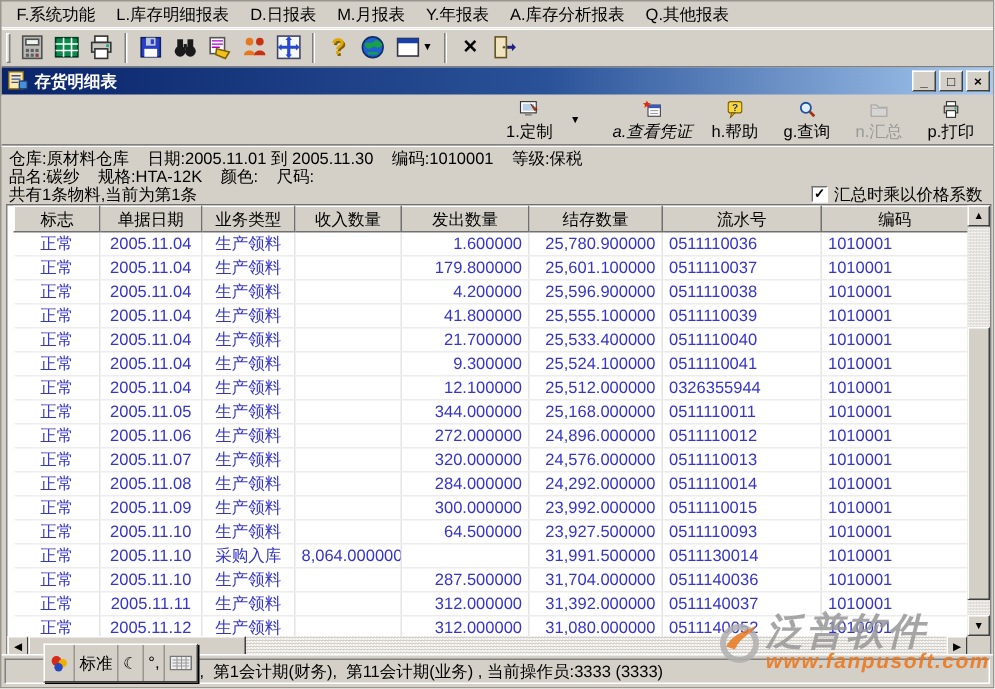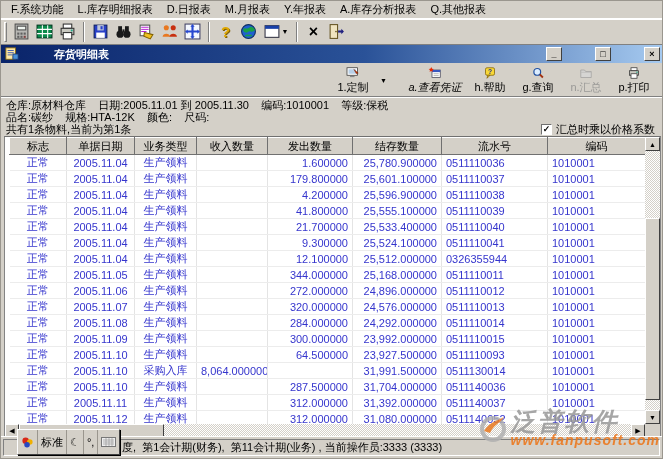--- a/index.html
+++ b/index.html
@@ -13,21 +13,21 @@
 
   
   .toolbar { position:absolute; top:18px; left:0; right:0; height:26px; display:flex; align-items:center; border-bottom:1px solid #808080; box-shadow:inset 0 1px 0 #fff; padding-left:2px; }
   .grip { width:3px; height:20px; border:1px solid; border-color:#fff #808080 #808080 #fff; margin:0 3px 0 1px; }
   .tb { width:23px; height:22px; background:transparent; border:1px solid transparent; display:flex; align-items:center; justify-content:center; }
   .tbsep { width:2px; height:20px; border-left:1px solid #808080; border-right:1px solid #fff; margin:0 4px; }
   .glyph { font-size:13px; font-weight:bold; line-height:1; }
   .mini-caret { font-size:7px; margin-left:1px; }
 
   
-  .titlebar { position:absolute; top:44px; left:0; right:0; height:18px; background:linear-gradient(to right, var(--title-from,#0a246a), #2a5298 55%, var(--title-to,#a6caf0)); display:flex; align-items:center; padding:0 2px 0 4px;gap:31px; }
+  .titlebar { position:absolute; top:44px; left:0; right:0; height:18px; background:linear-gradient(to right, var(--title-from,#0a246a), #2a5298 55%, var(--title-to,#a6caf0)); display:flex; align-items:center; padding:0 2px 0 4px; }
   .title-text { color:#fff; font-weight:bold; margin-left:4px; flex:1; }
   .winbtn { width:16px; height:14px; margin-left:2px; background:#d4d0c8; border:1px solid; border-color:#fff #404040 #404040 #fff; font-size:9px; line-height:11px; text-align:center; font-weight:bold; }
 
   
   .rtoolbar { position:absolute; top:62px; left:0; right:0; height:34px; border-bottom:1px solid #808080; box-shadow:0 1px 0 #fff; }
   .rtb-group { position:absolute; right:4px; top:1px; display:flex; align-items:flex-start; }
   .rbtn { width:48px; height:32px; display:flex; flex-direction:column; align-items:center; justify-content:flex-start; gap:1px; padding-top:2px; background:transparent; border:1px solid transparent; font-size:11px; white-space:nowrap; }
   .rbtn.wide { width:62px;font-style:italic; }
   .rbtn.disabled { color:#8a867e; filter:grayscale(1); opacity:.75; }
   .rcaret { width:13px; height:32px; display:flex; align-items:center; justify-content:center; font-size:7px; background:transparent; border:1px solid transparent; margin-right:14px; }
@@ -56,21 +56,21 @@
   .sb-up { top:0; left:0; width:15px; height:14px; }
   .sb-down { bottom:0; left:0; width:15px; height:14px; }
   .sb-left { left:0; top:0; width:14px; height:13px; }
   .sb-right { right:0; top:0; width:14px; height:13px; }
   .vthumb { position:absolute; left:0; top:81px; width:15px; height:182px; background:#d4d0c8; border:1px solid; border-color:#fff #404040 #404040 #fff; }
   .hthumb { position:absolute; left:14px; top:0; width:145px; height:13px; background:#d4d0c8; border:1px solid; border-color:#fff #404040 #404040 #fff; }
 
   
   .statusbar { position:absolute; left:0; right:0; bottom:0; height:22px; background:var(--chrome,#d4d0c8); border-top:1px solid #fff; }
   .status-panel { position:absolute; left:2px; right:2px; top:2px; bottom:2px; border:1px solid; border-color:#808080 #fff #fff #808080; display:flex; align-items:flex-start; padding-left:118px; white-space:pre; overflow:hidden; }
-  .ime { position:absolute; left:16px; top:-8px; height:26px; display:flex; align-items:stretch; background:#d4d0c8; border:1px solid; border-color:#fff #404040 #404040 #fff; box-shadow:1px 1px 0 #000; z-index:10; }
+  .ime { position:absolute; left:28px; top:-8px; height:26px; display:flex; align-items:stretch; background:#d4d0c8; border:1px solid; border-color:#fff #404040 #404040 #fff; box-shadow:1px 1px 0 #000; z-index:10; }
   .ime-cell { display:flex; align-items:center; justify-content:center; padding:0 3px; border-right:1px solid #9a968e; font-size:11px; }
   .ime-cell:last-child { border-right:none; }
 
   
   .watermark { position:absolute; right:2px; bottom:10px; z-index:20; display:flex; align-items:center; gap:3px; pointer-events:none; }
   .wm-text { display:flex; flex-direction:column; align-items:flex-start; }
   .wm-name { font-size:25px; font-weight:bold; font-style:italic; color:rgba(150,150,150,.85); letter-spacing:2px; line-height:22px; }
   .wm-url { font-size:14px; font-weight:bold; font-style:italic; color:rgba(235,120,30,.9); letter-spacing:1px; }
 </style>
 </head>

